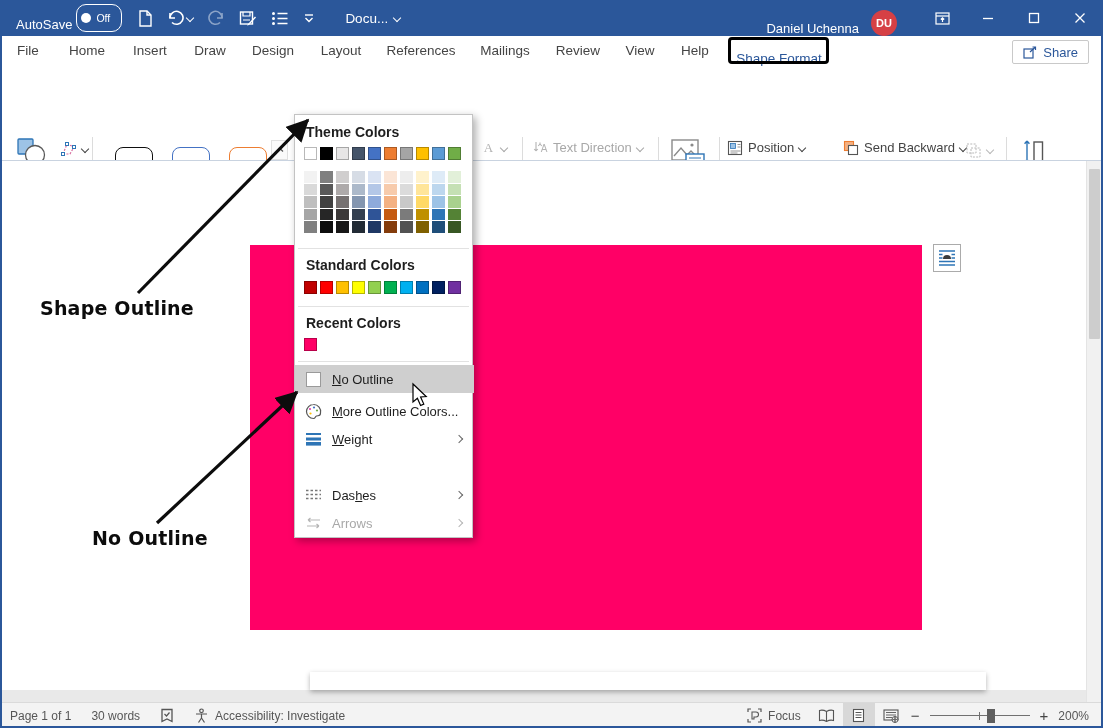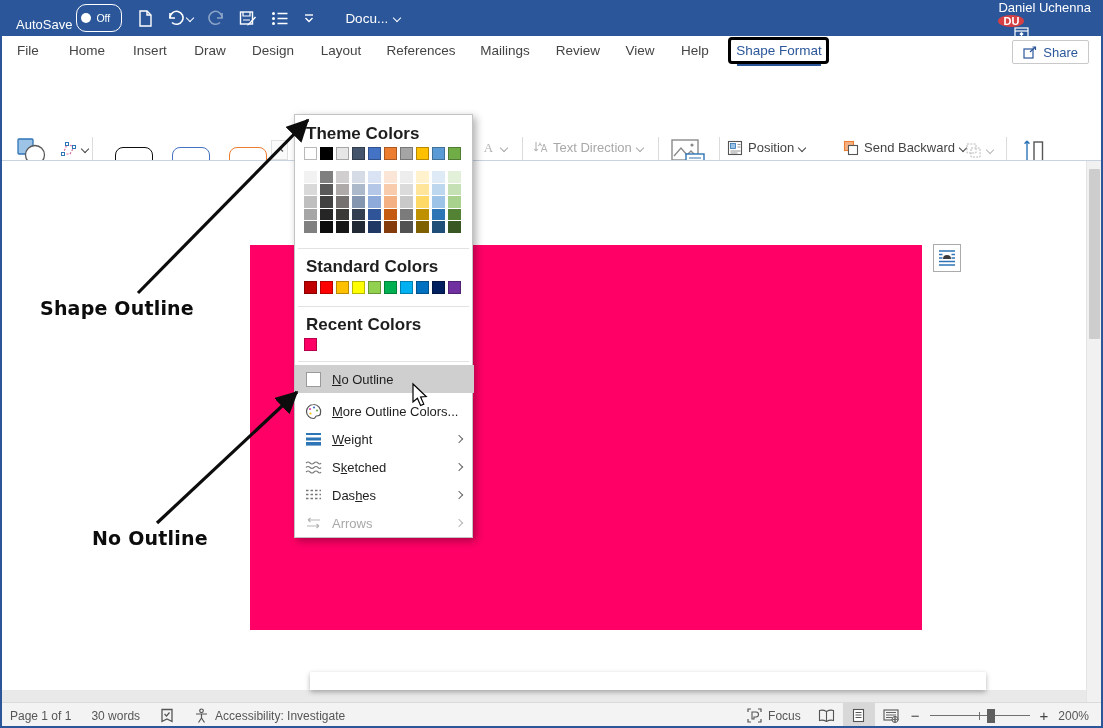--- a/index.html
+++ b/index.html
@@ -12,29 +12,29 @@
   .autosave{display:flex;align-items:flex-end;gap:4px;margin-left:16px;font-size:13px;}
   .toggle{width:46px;height:18px;border:1.5px solid #fff;border-radius:10px;display:flex;align-items:center;gap:5px;padding:13px 4px;}
   .toggle .dot{width:10px;height:10px;border-radius:50%;background:#fff;}
   .toggle .tlabel{font-size:10.5px;color:#fff;}
   .qat{display:flex;align-items:center;gap:14px;margin-left:16px;}
   .qat .qbtn{display:flex;align-items:center;gap:2px;cursor:default;}
   .qat svg{display:block;}
   .dim{opacity:.45;}
   .doctitle{margin-left:30px;font-size:13.5px;display:flex;align-items:center;gap:6px;}
   .searchbox{position:absolute;left:468px;top:6px;width:298px;height:24px;background:#aec1db;border-radius:2px;display:flex;align-items:center;gap:8px;padding-left:24px;color:#1e3c66;font-size:13px;}
-  .tb-right{position:absolute;right:0;top:0;height:36px;display:flex;align-items:flex-start;flex-direction:column;}
+  .tb-right{position:absolute;right:0;top:0;height:36px;display:flex;align-items:flex-end;}
   .username{font-size:13px;margin-right:12px;}
   .avatar{width:26px;height:26px;border-radius:50%;background:#d64045;color:#fff;font-size:11px;font-weight:bold;display:flex;align-items:center;justify-content:center;margin-right:22px;}
   .wbtn{width:46px;height:36px;display:flex;align-items:center;justify-content:center;font-size:14px;color:#fff;}
 
   
   .tabrow{position:absolute;left:0;top:36px;width:1103px;height:30px;background:#fff;}
   .tab{position:absolute;top:0;height:30px;line-height:30px;text-align:center;font-size:13.5px;color:#444;cursor:default;}
-  .tab.active{color:#2b579a;}
+  .tab.active{color:#2b579a;margin-top:8px;}
   .tab.active::after{content:"";position:absolute;left:5px;right:5px;bottom:0;height:3px;background:#2b579a;}
   .annot-box{position:absolute;left:728px;top:37px;width:101px;height:27px;border:3px solid #000;border-radius:4px;z-index:6;pointer-events:none;}
   .sharebtn{position:absolute;right:14px;top:4px;height:24px;border:1px solid #c9c9c9;border-radius:2px;display:flex;align-items:center;gap:6px;padding:0 10px;font-size:13px;color:#2b579a;background:#fff;}
 
   
   .ribbon{position:absolute;left:0;top:66px;width:1103px;height:95px;background:#fff;}
   .ribbon-bottom{position:absolute;left:0;top:160px;width:1103px;height:1px;background:#c9d3e0;}
   .vsep{position:absolute;top:71px;height:82px;width:1px;background:#dcdcdc;}
   .grplabel{position:absolute;top:146px;font-size:11px;color:#5f5f5f;text-align:center;}
   .rbtn{position:absolute;display:flex;align-items:center;gap:5px;font-size:13px;color:#444;height:21px;padding:0 3px;white-space:nowrap;}
@@ -45,21 +45,21 @@
   .gal-item{position:absolute;top:81px;width:38px;height:38px;border-radius:8px;border:1.4px solid #000;background:#fff;display:flex;align-items:center;justify-content:center;font-size:12px;color:#444;}
   .galbtn{position:absolute;left:271px;width:17px;height:20px;border:1px solid #e0e0e0;background:#fafafa;display:flex;align-items:center;justify-content:center;color:#555;font-size:9px;}
   .fillbar{position:absolute;left:1px;bottom:0px;width:14px;height:4px;}
   .launcher{display:inline-block;width:9px;height:9px;border-left:1px solid #777;border-bottom:1px solid #777;position:relative;}
   .launcher::after{content:"";position:absolute;right:1px;top:1px;width:4px;height:4px;border-right:1.4px solid #777;border-top:1.4px solid #777;}
 
   .shape-outline-btn{position:absolute;left:294px;top:92px;width:137px;height:22px;background:#e3e3e3;border:1px solid #a9a9a9;display:flex;align-items:center;gap:5px;font-size:13px;color:#333;padding:0 4px;z-index:3;}
 
   
   .menu{position:absolute;left:294px;top:114px;width:179px;height:424px;background:#fff;border:1px solid #c3c3c3;box-shadow:3px 3px 8px rgba(0,0,0,.32);z-index:5;}
-  .menu h4{position:absolute;left:11px;font-size:17px;color:#1e1e1e;font-weight:bold;}
+  .menu h4{position:absolute;left:11px;font-size:14px;color:#1e1e1e;font-weight:bold;}
   .swrow{position:absolute;left:9px;display:flex;gap:3px;}
   .swatch{width:13px;height:13px;border:1px solid rgba(0,0,0,.28);}
   .shgrid{position:absolute;left:9px;top:56px;display:flex;gap:3px;}
   .shade-col{display:flex;flex-direction:column;gap:1px;}
   .shade-cell{width:13px;height:11.6px;}
   .mdiv{position:absolute;left:3px;right:3px;height:1px;background:#e2e2e2;}
   .mi{position:absolute;left:0;width:179px;height:28px;display:flex;align-items:center;gap:10px;padding-left:9px;font-size:13px;color:#1e1e1e;}
   .mi.hl{background:#cfcfcf;}
   .mi.disabled{color:#a8a8a8;}
   .mi .key{text-decoration:underline;}
@@ -576,29 +576,20 @@
         <svg width="17" height="17" viewBox="0 0 17 17">
             <path d="M8.5 1.5 a7 7 0 1 0 0 14 c2 0 1.5-2 3-2.5 c2-.6 4 .5 4-3 a7 7 0 0 0 -7 -8.5 z" fill="none" stroke="#555" stroke-width="1.2"></path>
             <circle cx="5" cy="6" r="1.1" fill="#e33fae"></circle>
             <circle cx="9" cy="4.5" r="1.1" fill="#4472c4"></circle>
             <circle cx="12" cy="7.5" r="1.1" fill="#70ad47"></circle>
             <circle cx="5.5" cy="10.5" r="1.1" fill="#ffc000"></circle>
           </svg>
       </span>
       <span><span></span><span class="key">M</span><span>ore Outline Colors...</span></span>
     </div>
-    <div class="mi" style="top:338px">
-      <span class="mi-ico">
-        <svg width="17" height="14" viewBox="0 0 17 14">
-            <path d="M1 3 q2 -2 4 0 t4 0 t4 0 t3 0 M1 7.5 q2 -2 4 0 t4 0 t4 0 t3 0 M1 12 q2 -2 4 0 t4 0 t4 0 t3 0" fill="none" stroke="#777" stroke-width="1.1"></path>
-          </svg>
-      </span>
-      <span><span>S</span><span class="key">k</span><span>etched</span></span>
-      <span class="subarrow"></span>
-    </div>
     <div class="mi disabled" style="top:394px">
       <span class="mi-ico">
         <svg width="17" height="14" viewBox="0 0 17 14">
             <path d="M3 4 h12 M3 4 l2.5 -2 M3 4 l2.5 2 M14 10 h-12 M14 10 l-2.5 -2 M14 10 l-2.5 2" fill="none" stroke="#b5b5b5" stroke-width="1.2"></path>
           </svg>
       </span>
       <span><span>Arrows</span><span class="key"></span><span></span></span>
       <span class="subarrow"></span>
     </div>
     <div class="mi" style="top:366px">

